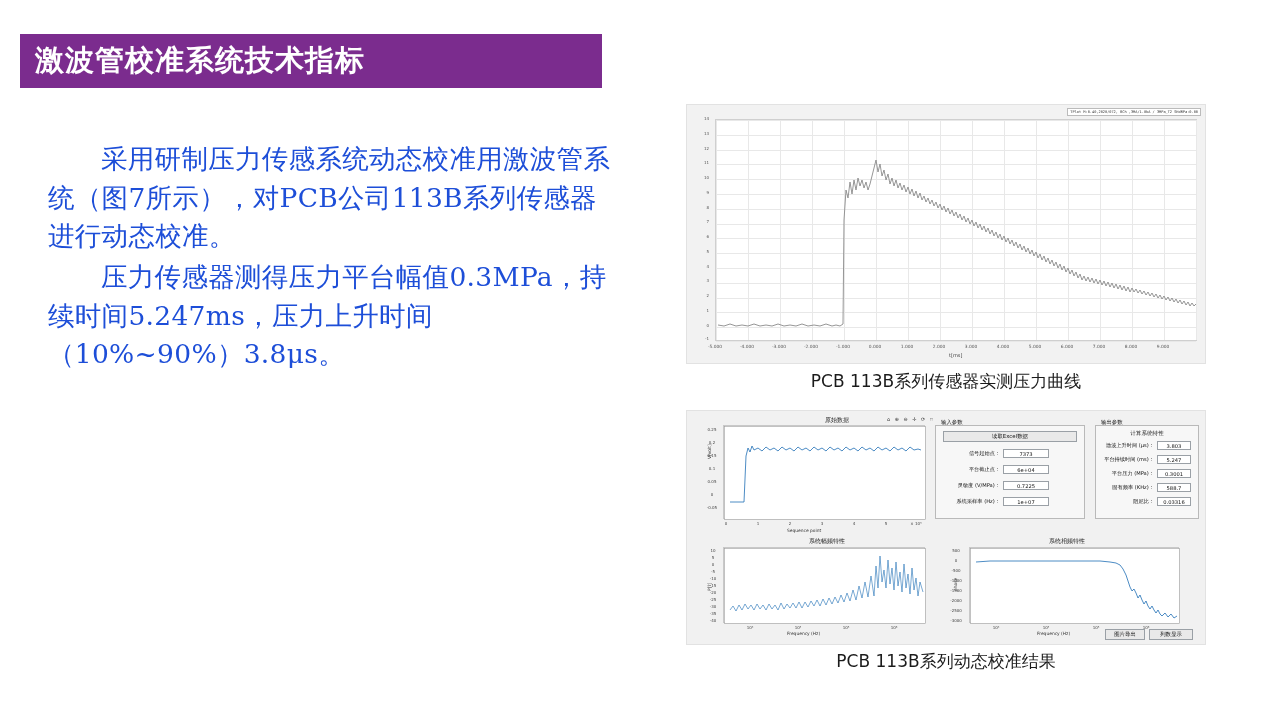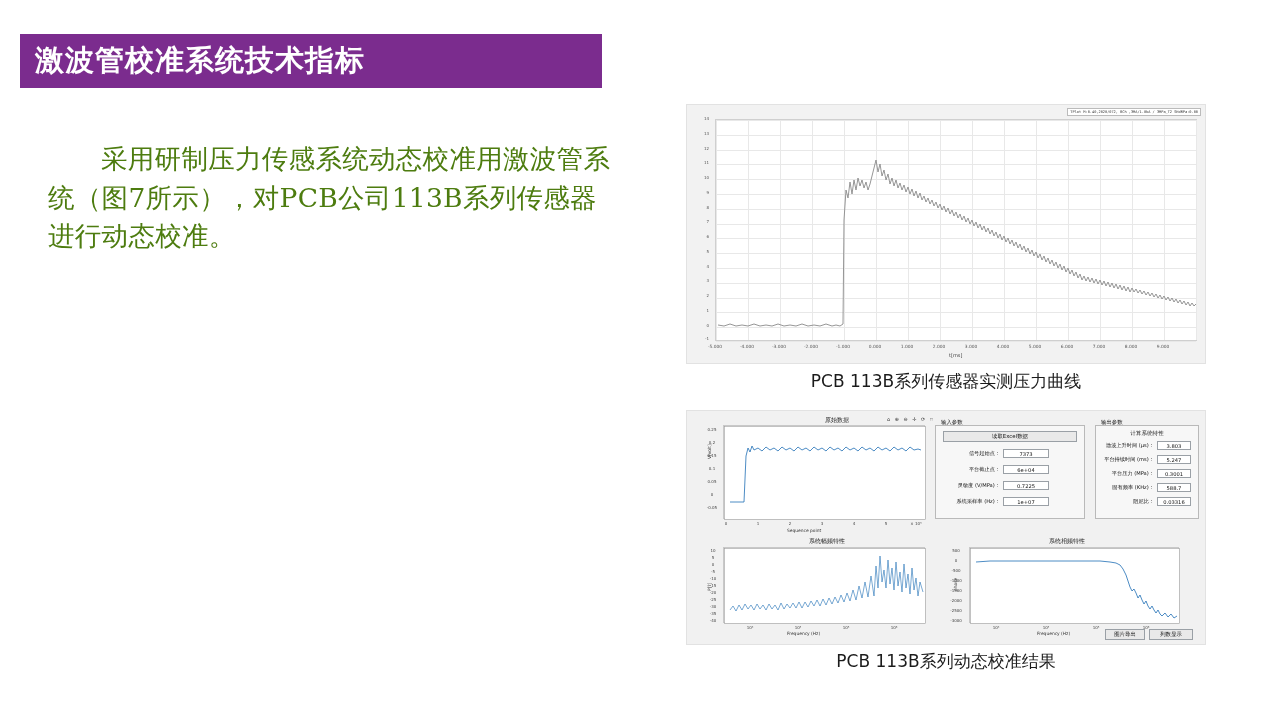--- a/index.html
+++ b/index.html
@@ -33,21 +33,21 @@
   #body-text {
     position:absolute;
     left:48px; top:140px;
     width:570px;
   }
   #body-text p {
     margin:0 0 2px 0;
     font-family:"DejaVu Serif", serif;
     font-size:26.5px;
     line-height:1.46;
-    color:#4d7c0f;
+    color:#1d4ed8;
     text-indent:2em;
     letter-spacing:0.3px;
   }
 
   
   #fig1-wrap {
     position:absolute;
     left:686px; top:104px;
     width:520px; height:260px;
     background:#f2f2f2;
@@ -170,20 +170,21 @@
 </style>
 </head>
 <body>
 
 <div id="title-bar">
   <span class="title-text">激波管校准系统技术指标</span>
 </div>
 
 <div id="body-text">
   <p>采用研制压力传感系统动态校准用激波管系统（图7所示），对PCB公司113B系列传感器进行动态校准。</p>
+  <p>压力传感器测得压力平台幅值0.3MPa，持续时间5.247ms，压力上升时间（10%~90%）3.8μs。</p>
 </div>
 
 <div id="fig1-wrap">
 
   <div class="osc-head">TPlot  M:0.40,2020/072, 8Ch ,3MA/1.0kA / 3MPa_T2 SHdRPa:0.00</div>
 
   <div class="plot-white" style="left:28px; top:14px; width:482px; height:222px;">
 
     <div class="grid-v" style="left:0px;   top:0; width:1px; height:100%;"></div>
     <div class="grid-v" style="left:32px;  top:0; width:1px; height:100%;"></div>

